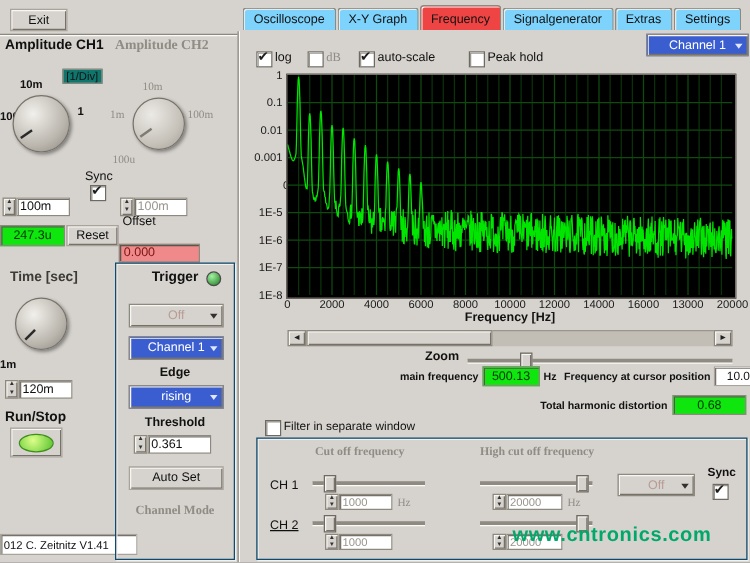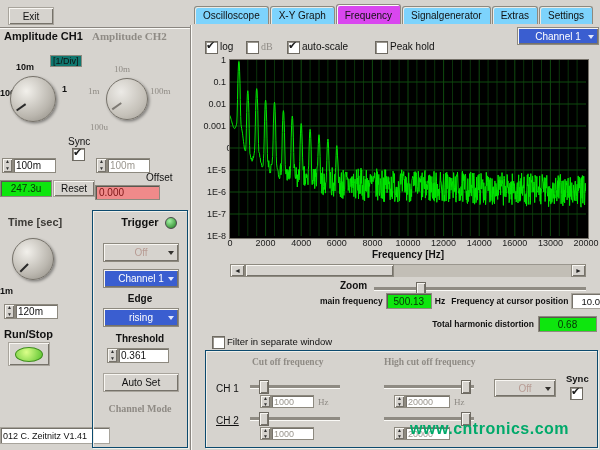--- a/index.html
+++ b/index.html
@@ -43,21 +43,21 @@
       background:radial-gradient(circle at 35% 30%,#a2f2a2,#1d7a1d);}
   .rsbtn{position:absolute;display:flex;align-items:center;justify-content:center;}
   .rsled{width:26px;height:13px;border-radius:50%;border:1px solid #3f8d1d;
       background:radial-gradient(circle at 40% 32%,#dcff8a,#56c12c);}
   .tick9{font-size:9px;}
   .hsep{position:absolute;border-top:1px solid #8a8680;border-bottom:1px solid #fbfaf7;}
   .vsep{position:absolute;border-left:1px solid #8a8680;border-right:1px solid #fbfaf7;}
   #tabbar{position:absolute;left:194px;top:3px;height:21px;display:flex;align-items:flex-end;gap:1px;}
   .tab{padding:3px 8px 3px 8px;font-size:10px;background:#7dd3fc;border:1px solid #8d897f;border-bottom:none;
       border-radius:3px 3px 0 0;box-shadow:inset 1px 1px 0 #eceae4;white-space:nowrap;}
-  .tab.active{background:#d946ef;padding-top:5px;box-shadow:inset 1px 1px 0 #fbfaf7;position:relative;z-index:3;}
+  .tab.active{background:#ef4444;padding-top:5px;box-shadow:inset 1px 1px 0 #fbfaf7;position:relative;z-index:3;}
   .group{position:absolute;border:1px solid #0c4a6e;box-shadow:inset 1px 1px 0 #f2f0ea, 1px 1px 0 #f2f0ea;}
   .track{position:absolute;height:3px;background:#8f8b83;box-shadow:0 1px 0 #fbfaf7;}
   .thumb{position:absolute;width:8px;height:12px;top:-5px;background:#d6d3ce;
       box-shadow:inset 1px 1px 0 #f8f6f2, inset -1px -1px 0 #76726a;border:1px solid #6e6a62;}
   .sb{position:absolute;display:flex;background:#c2beb6;box-shadow:inset 0 1px 0 #9a968e;}
   .sb .ab{width:13px;display:flex;align-items:center;justify-content:center;font-size:7px;color:#222;
       background:#d6d3ce;box-shadow:inset 1px 1px 0 #f8f6f2, inset -1px -1px 0 #76726a;border:1px solid #8d897f;}
   .sb .tr{flex:1;position:relative;}
   .sb .th{position:absolute;left:0;top:0;bottom:0;width:45%;background:#d6d3ce;
       box-shadow:inset 1px 1px 0 #f8f6f2, inset -1px -1px 0 #76726a;border:1px solid #8d897f;}
@@ -109,22 +109,22 @@
   <div class="spin dis" style="left:96px;top:158px;width:54px;height:15px;">
     <div class="ar">
         <span>▲</span>
         <span>▼</span>
       </div>
     <div class="val">100m</div>
   </div>
 
   <div class="greenfield" style="left:0;top:180px;width:50px;height:15px;">247.3u</div>
   <div class="btn raised" style="left:53px;top:180px;width:40px;height:15px;">Reset</div>
-  <div class="lbl" style="left:98px;top:172px;margin-left:48px;">Offset</div>
-  <div class="redfield" style="left:95px;top:185px;width:60px;height:13px;">0.000</div>
+  <div class="lbl" style="left:98px;top:172px;">Offset</div>
+  <div class="redfield" style="left:95px;top:195px;width:60px;height:13px;">0.000</div>
 
   <div class="lbl b" style="left:8px;top:216px;font-size:11px;color:#3c3a36;">Time [sec]</div>
   <div class="lbl tick9 b" style="left:0;top:286px;">1m</div>
   <div class="knob" style="left:12px;top:238px;width:40px;height:40px;">
     <div class="ptr" style="transform:rotate(-135deg);"></div>
   </div>
   <div class="spin" style="left:4px;top:304px;width:54px;height:15px;">
     <div class="ar">
         <span>▲</span>
         <span>▼</span>

